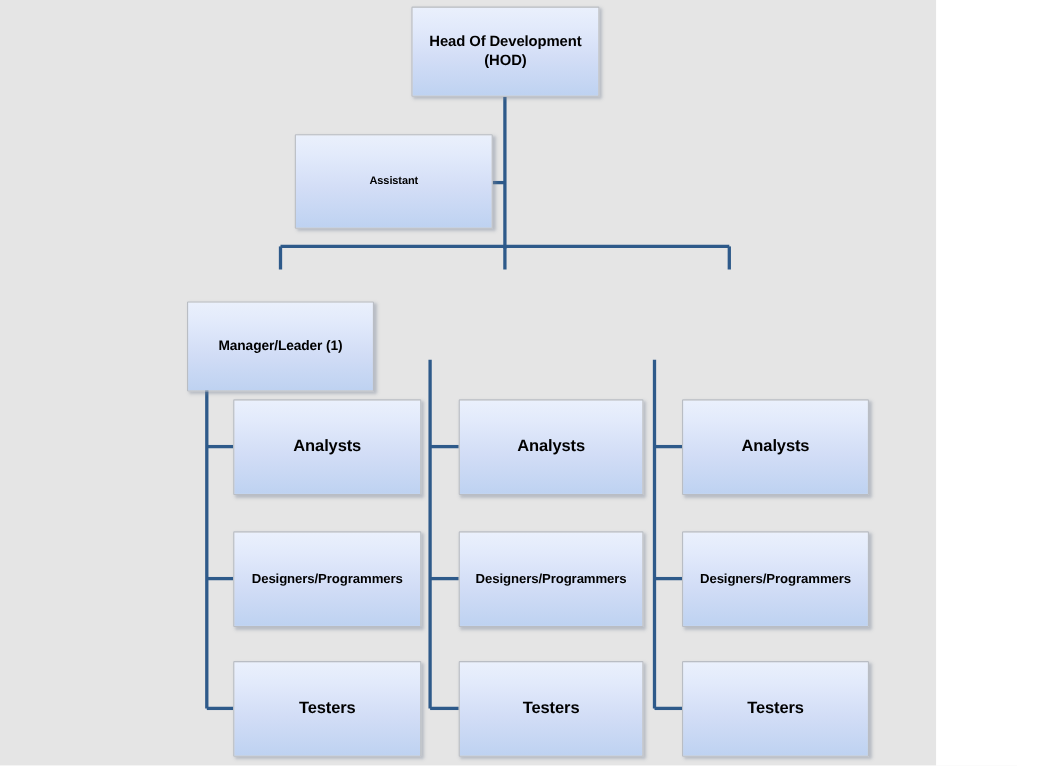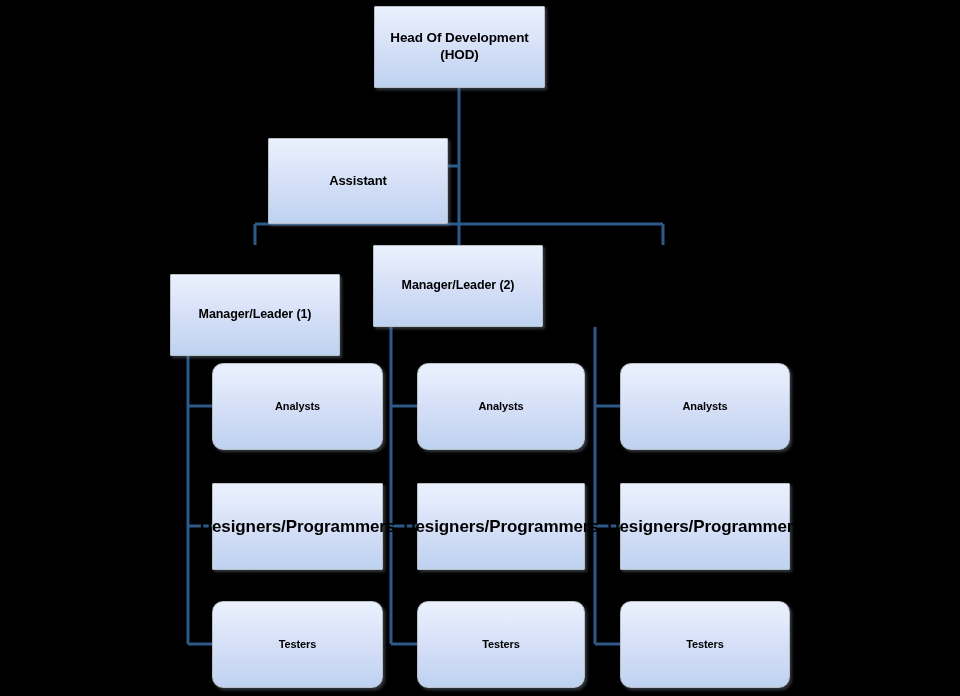--- a/index.html
+++ b/index.html
@@ -6,23 +6,23 @@
   html, body {
     margin: 0;
     padding: 0;
     background: #ffffff;
   }
   body {
     font-family: "Liberation Sans", sans-serif;
   }
   #chart-canvas {
     position: relative;
-    width: 960px;
+    width: 851px;
     height: 696px;
-    background: #000000;
+    background: #e5e5e5;
     overflow: hidden;
   }
   
   #connector-layer {
     position: absolute;
     left: 0;
     top: 0;
     width: 960px;
     height: 696px;
     z-index: 1;
@@ -46,23 +46,23 @@
     -webkit-font-smoothing: none;
   }
   .org-box .box-label {
     display: block;
     line-height: 1.25;
     padding: 0 4px;
   }
   
   .size-hod    { font-size: 13.5px; }
   .size-mgr    { font-size: 12.5px; }
-  .size-asst   { font-size: 13px; margin-top: 16px; }
-  .size-leaf   { font-size: 11px; border-radius: 11px; }
-  .size-leaf-wide { font-size: 17px; text-align: right; }
+  .size-asst   { font-size: 10px; }
+  .size-leaf   { font-size: 15px; }
+  .size-leaf-wide { font-size: 12px; text-align: right; }
 </style>
 </head>
 <body>
 
 <div id="chart-canvas">
 
   <svg id="connector-layer" viewBox="0 0 960 696" width="960" height="696" xmlns="http://www.w3.org/2000/svg">
     <g id="connector-group" stroke="#2e5a8a" stroke-width="3" fill="none" stroke-linecap="butt">
         <line x1="459" y1="88" x2="459" y2="226"></line>
         <line x1="448" y1="166" x2="459" y2="166"></line>
@@ -92,23 +92,20 @@
     </span>
   </div>
 
   <div class="org-box size-asst" id="node-assistant" style="left: 268px; top: 122px; width: 180px; height: 86px;">
     <span class="box-label">Assistant</span>
   </div>
 
   <div class="org-box size-mgr" id="node-manager-1" style="left: 170px; top: 245px; width: 170px; height: 82px; margin-top: 29px;">
     <span class="box-label">Manager/Leader (1)</span>
   </div>
-  <div class="org-box size-mgr" id="node-manager-2" style="left: 373px; top: 245px; width: 170px; height: 82px;">
-    <span class="box-label">Manager/Leader (2)</span>
-  </div>
 
   <div class="org-box size-leaf" id="node-t0-m0" style="left: 212px; top: 363px; width: 171px; height: 87px;">
     <span class="box-label">Analysts</span>
   </div>
   <div class="org-box size-leaf-wide" id="node-t0-m1" style="left: 212px; top: 483px; width: 171px; height: 87px;">
     <span class="box-label">Designers/Programmers</span>
   </div>
   <div class="org-box size-leaf" id="node-t0-m2" style="left: 212px; top: 601px; width: 171px; height: 87px;">
     <span class="box-label">Testers</span>
   </div>

